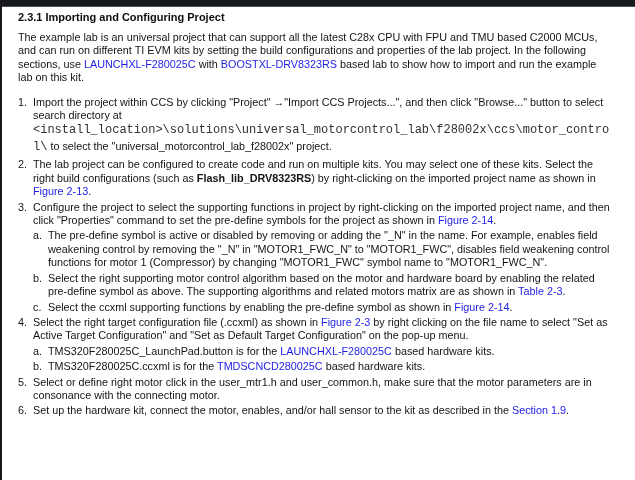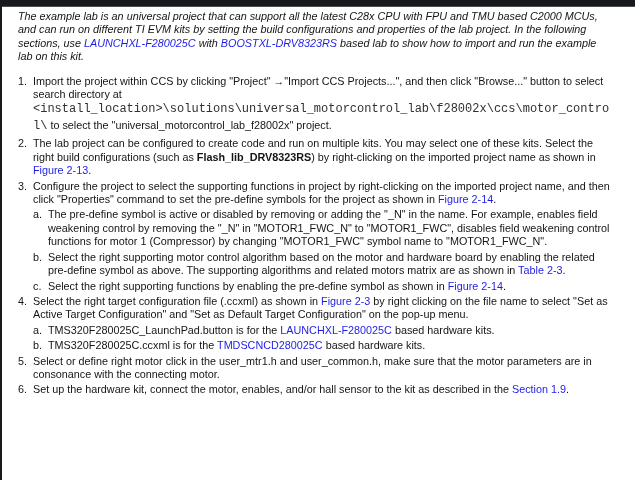--- a/index.html
+++ b/index.html
@@ -20,21 +20,21 @@
     position:absolute;top:0;left:0;width:2px;height:480px;
     background:var(--bar,#17191c);
   }
   .doc{
     position:absolute;left:18px;top:10px;width:594px;
   }
   .heading{
     font-size:11px;font-weight:bold;line-height:15px;
     margin:0 0 6px 0;color:#0d0d0d;
   }
-  .p{margin:0 0 11px 0;font-style:italic;}
+  .p{margin:0 0 11px 0;}
   .li{position:relative;margin-top:2px;}
   .li.lvl1{padding-left:15px;}
   .li.lvl2{padding-left:30px;}
   .li.lvl1 > .marker{position:absolute;left:0;top:0;}
   .li.lvl2 > .marker{position:absolute;left:15px;top:0;}
   .run{white-space:pre-wrap;}
   .bold{font-weight:bold;}
   .italic{}
   .link{color:var(--link,#1d1de6);text-decoration:none;cursor:pointer;}
   .code{
@@ -43,27 +43,28 @@
     word-break:break-all;color:#303030;
   }
 </style>
 </head>
 <body style="--bar: #17191c; --link: #1d1de6;">
 
 <div class="top-bar"></div>
 <div class="left-border"></div>
 
 <div class="doc">
+  <h1 class="heading">2.3.1 Importing and Configuring Project</h1>
   <div id="blocks">
       <div class="p"><span class="run">The example lab is an universal project that can support all the latest C28x CPU with FPU and TMU based C2000 MCUs, and can run on different TI EVM kits by setting the build configurations and properties of the lab project. In the following sections, use </span><a class="run link" href="#">LAUNCHXL-F280025C</a><span class="run"> with </span><a class="run link" href="#">BOOSTXL-DRV8323RS</a><span class="run"> based lab to show how to import and run the example lab on this kit.</span></div>
       <div class="li lvl1"><span class="marker">1.</span><span class="run">Import the project within CCS by clicking "Project" </span><span class="run bold">→</span><span class="run">"Import CCS Projects...", and then click "Browse..." button to select search directory at</span><br><span class="run code">&lt;install_location&gt;\solutions\universal_motorcontrol_lab\f28002x\ccs\motor_control\</span><span class="run"> to select the "universal_motorcontrol_lab_f28002x" project.</span></div>
       <div class="li lvl1"><span class="marker">2.</span><span class="run">The lab project can be configured to create code and run on multiple kits. You may select one of these kits. Select the right build configurations (such as </span><span class="run bold">Flash_lib_DRV8323RS</span><span class="run">) by right-clicking on the imported project name as shown in </span><a class="run link" href="#">Figure 2-13</a><span class="run">.</span></div>
       <div class="li lvl1"><span class="marker">3.</span><span class="run">Configure the project to select the supporting functions in project by right-clicking on the imported project name, and then click "Properties" command to set the pre-define symbols for the project as shown in </span><a class="run link" href="#">Figure 2-14</a><span class="run">.</span></div>
       <div class="li lvl2"><span class="marker">a.</span><span class="run">The pre-define symbol is active or disabled by removing or adding the "_N" in the name. For example, enables field weakening control by removing the "_N" in "MOTOR1_FWC_N" to "MOTOR1_FWC", disables field weakening control functions for motor 1 (Compressor) by changing "MOTOR1_FWC" symbol name to "MOTOR1_FWC_N".</span></div>
       <div class="li lvl2"><span class="marker">b.</span><span class="run">Select the right supporting motor control algorithm based on the motor and hardware board by enabling the related pre-define symbol as above. The supporting algorithms and related motors matrix are as shown in </span><a class="run link" href="#">Table 2-3</a><span class="run">.</span></div>
-      <div class="li lvl2"><span class="marker">c.</span><span class="run">Select the right supporting functions by enabling the pre-define symbol as shown in </span><a class="run link" href="#">Figure 2-14</a><span class="run">.</span></div>
+      <div class="li lvl2"><span class="marker">c.</span><span class="run">Select the ccxml supporting functions by enabling the pre-define symbol as shown in </span><a class="run link" href="#">Figure 2-14</a><span class="run">.</span></div>
       <div class="li lvl1"><span class="marker">4.</span><span class="run">Select the right target configuration file (.ccxml) as shown in </span><a class="run link" href="#">Figure 2-3</a><span class="run"> by right clicking on the file name to select "Set as Active Target Configuration" and "Set as Default Target Configuration" on the pop-up menu.</span></div>
       <div class="li lvl2"><span class="marker">a.</span><span class="run">TMS320F280025C_LaunchPad.button is for the </span><a class="run link" href="#">LAUNCHXL-F280025C</a><span class="run"> based hardware kits.</span></div>
       <div class="li lvl2"><span class="marker">b.</span><span class="run">TMS320F280025C.ccxml is for the </span><a class="run link" href="#">TMDSCNCD280025C</a><span class="run"> based hardware kits.</span></div>
       <div class="li lvl1"><span class="marker">5.</span><span class="run">Select or define right motor click in the </span><span class="run italic">user_mtr1.h</span><span class="run"> and </span><span class="run italic">user_common.h</span><span class="run">, make sure that the motor parameters are in consonance with the connecting motor.</span></div>
       <div class="li lvl1"><span class="marker">6.</span><span class="run">Set up the hardware kit, connect the motor, enables, and/or hall sensor to the kit as described in the </span><a class="run link" href="#">Section 1.9</a><span class="run">.</span></div>
     </div>
 </div>
 
 </body></html>

